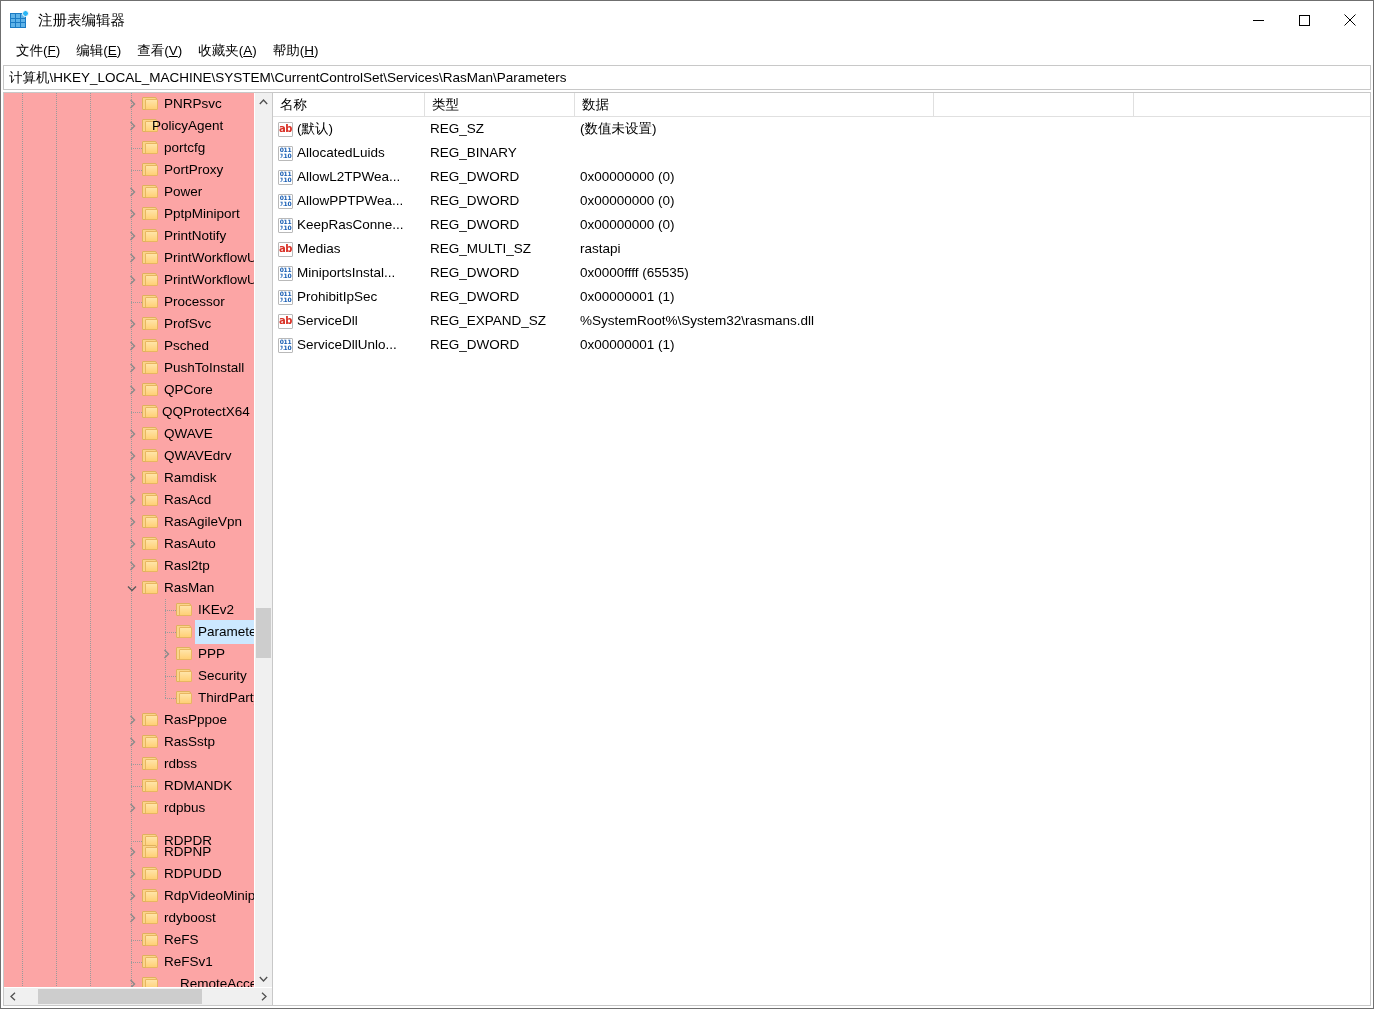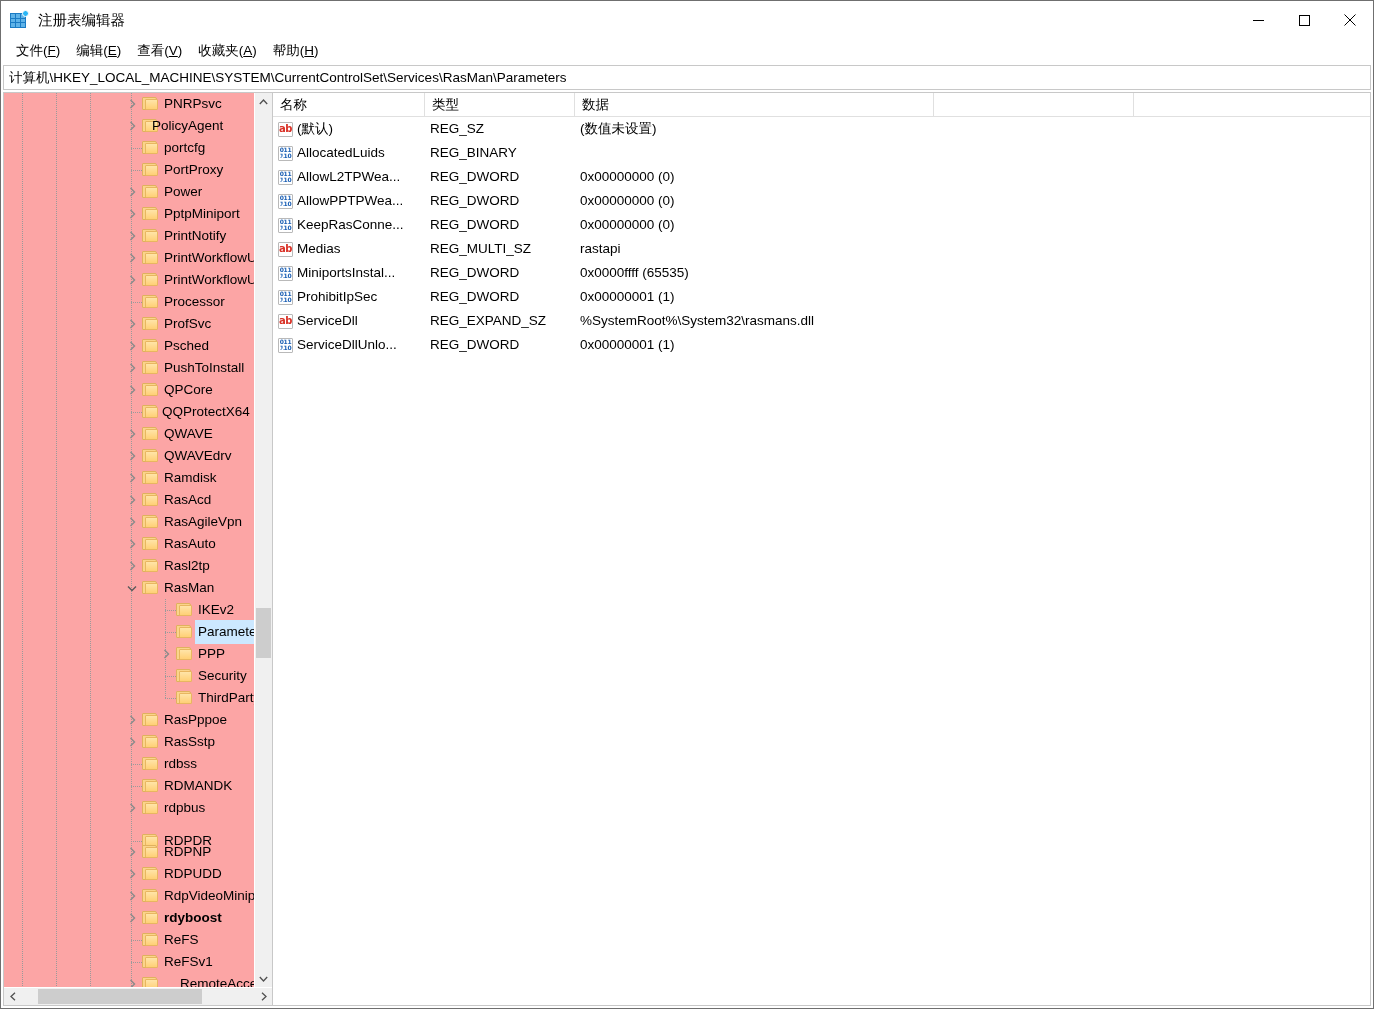--- a/index.html
+++ b/index.html
@@ -941,21 +941,21 @@
                   <svg width="7" height="10" viewBox="0 0 7 10">
                     <polyline points="1.5,1 5.5,5 1.5,9" fill="none" stroke="#8a8a8a" stroke-width="1.4"></polyline>
                   </svg>
                 </div>
                 <div class="ficon" style="left: 138px;">
                   <div class="folder">
                     <div class="back"></div>
                     <div class="front"></div>
                   </div>
                 </div>
-                <div class="tlabel" style="left: 160px; font-weight: bold;">rdyboost</div>
+                <div class="tlabel" style="left: 160px;">rdyboost</div>
               </div>
               <div class="tnode" style="position: absolute; left: 0px; right: 0px; top: 836px;">
                 <div class="tee" style="left: 127px; top: 11px; width: 11px;"></div>
                 <div class="ficon" style="left: 138px;">
                   <div class="folder">
                     <div class="back"></div>
                     <div class="front"></div>
                   </div>
                 </div>
                 <div class="tlabel" style="left: 160px;">ReFS</div>

